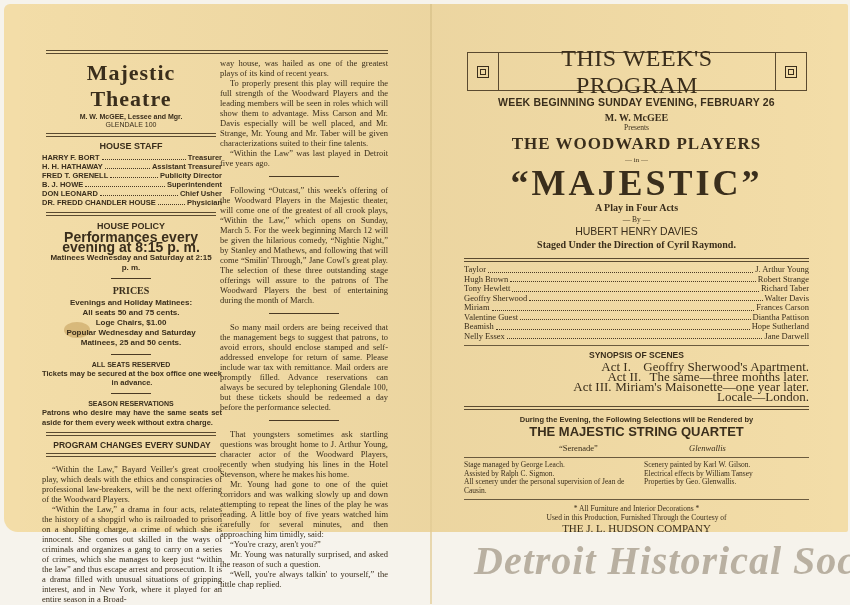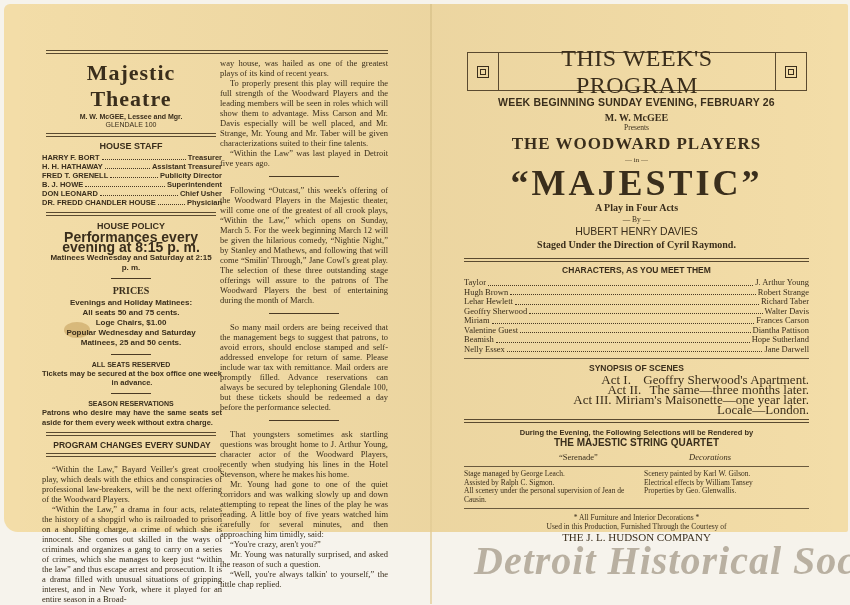--- a/index.html
+++ b/index.html
@@ -140,34 +140,33 @@
     <div class="c" style="font-size:7.5px;">Presents</div>
     <div class="c b" style="font-size:17px; letter-spacing:1px; margin-top:2px;">THE WOODWARD PLAYERS</div>
     <div class="c" style="font-size:7px; margin-top:2px;">— in —</div>
     <div class="c b" style="font-size:36px; letter-spacing:3px; line-height:38px;">“MAJESTIC”</div>
     <div class="c b" style="font-size:10px;">A Play in Four Acts</div>
     <div class="c" style="font-size:7.5px; margin-top:2px;">— By —</div>
     <div class="c sans" style="font-size:10.5px; margin-top:1px;">HUBERT HENRY DAVIES</div>
     <div class="c b" style="font-size:10px; margin-top:2px;">Staged Under the Direction of Cyril Raymond.</div>
     <div class="rule2" style="margin-top:8px;"></div>
 
-    <div class="c sans b" style="font-size:8.5px; margin-top:3px;">CHARACTERS, AS YOU MEET THEM</div>
     <div style="margin-top:3px;">
       <div class="cast-row">
           <span>Taylor</span>
           <span class="dots"></span>
           <span>J. Arthur Young</span>
         </div>
       <div class="cast-row">
           <span>Hugh Brown</span>
           <span class="dots"></span>
           <span>Robert Strange</span>
         </div>
       <div class="cast-row">
-          <span>Lehar Hewlett</span>
+          <span>Tony Hewlett</span>
           <span class="dots"></span>
           <span>Richard Taber</span>
         </div>
       <div class="cast-row">
           <span>Geoffry Sherwood</span>
           <span class="dots"></span>
           <span>Walter Davis</span>
         </div>
       <div class="cast-row">
           <span>Miriam</span>
@@ -207,26 +206,26 @@
           <span>Miriam's Maisonette—one year later.</span>
         </div>
       <div class="act">
           <span class="a"></span>
           <span>Locale—London.</span>
         </div>
     </div>
     <div class="rule2" style="margin-top:4px;"></div>
 
     <div class="c sans b" style="font-size:7.5px; margin-top:5px;">During the Evening, the Following Selections will be Rendered by</div>
-    <div class="c sans b" style="font-size:10px;">THE MAJESTIC STRING QUARTET</div>
+    <div class="c sans b" style="font-size:13px;">THE MAJESTIC STRING QUARTET</div>
     <div style="display:flex; font-size:8.5px; line-height:10px; margin-top:4px;">
     </div>
     <div style="display:flex; font-size:8.5px; line-height:10px; padding-left:95px;">
       <span style="width:130px;">“Serenade”</span>
-        <i>Decorations</i>
+        <i>Glenwallis</i>
     </div>
     <div class="rule1" style="margin-top:4px;"></div>
     <div style="display:flex; font-size:7.5px; line-height:8.5px; margin-top:3px;">
       <div style="width:170px;">
         <div>Stage managed by George Leach.</div>
         <div>Assisted by Ralph C. Sigmon.</div>
         <div>All scenery under the personal supervision of Jean de Causin.</div>
       </div>
       <div style="flex:1; padding-left:10px;">
         <div>Scenery painted by Karl W. Gilson.</div>

